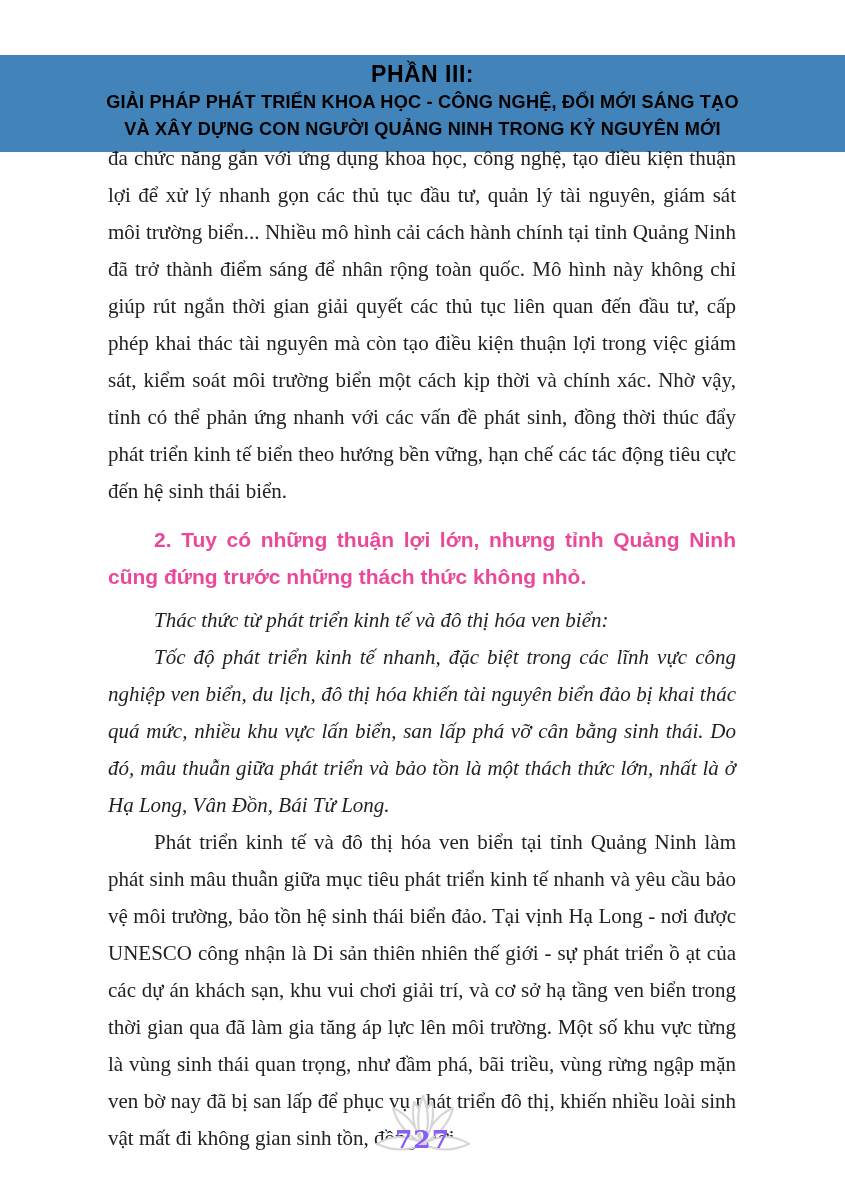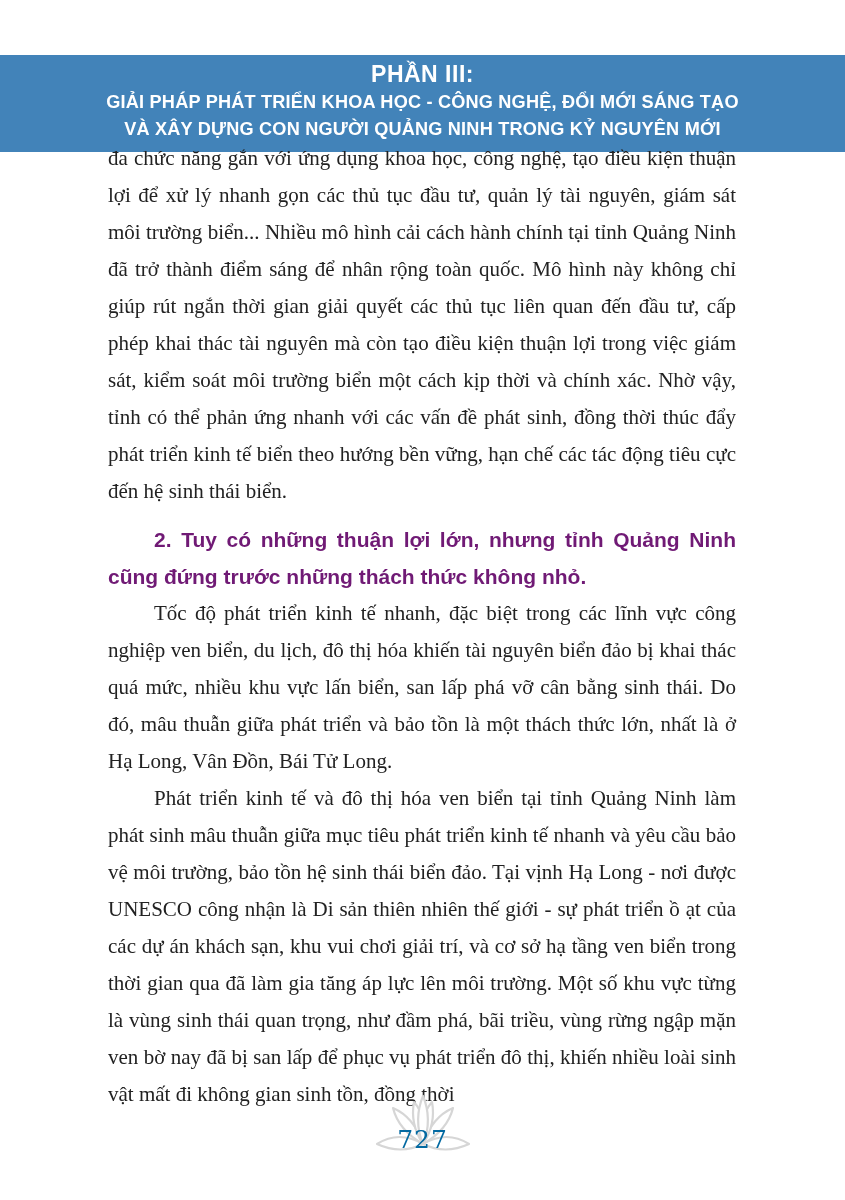--- a/index.html
+++ b/index.html
@@ -85,40 +85,41 @@
     height: 66px;
   }
   .lotus-wrap svg { display: block; }
   .pagenum {
     position: absolute;
     left: 0;
     bottom: 4px;
     width: 120px;
     text-align: center;
     font-family: "DejaVu Serif", "Liberation Serif", serif;
-    font-weight: 400;
+    font-weight: 700;
     font-size: 25px;
-    color: #0369a1;
+    color: #8b5cf6;
     letter-spacing: 1px;
   }
 </style>
 </head>
 <body>
 
 <div class="page">
 
-  <header class="banner" style="background: rgb(66, 131, 185); color: #ffffff;">
+  <header class="banner" style="background: rgb(66, 131, 185); color: #000000;">
     <div class="part">PHẦN III:</div>
     <div class="tline">GIẢI PHÁP PHÁT TRIỂN KHOA HỌC - CÔNG NGHỆ, ĐỔI MỚI SÁNG TẠO</div>
     <div class="tline">VÀ XÂY DỰNG CON NGƯỜI QUẢNG NINH TRONG KỶ NGUYÊN MỚI</div>
   </header>
 
   <main class="content" style="color: rgb(34, 34, 34);">
     <p class="para noindent">đa chức năng gắn với ứng dụng khoa học, công nghệ, tạo điều kiện thuận lợi để xử lý nhanh gọn các thủ tục đầu tư, quản lý tài nguyên, giám sát môi trường biển... Nhiều mô hình cải cách hành chính tại tỉnh Quảng Ninh đã trở thành điểm sáng để nhân rộng toàn quốc. Mô hình này không chỉ giúp rút ngắn thời gian giải quyết các thủ tục liên quan đến đầu tư, cấp phép khai thác tài nguyên mà còn tạo điều kiện thuận lợi trong việc giám sát, kiểm soát môi trường biển một cách kịp thời và chính xác. Nhờ vậy, tỉnh có thể phản ứng nhanh với các vấn đề phát sinh, đồng thời thúc đẩy phát triển kinh tế biển theo hướng bền vững, hạn chế các tác động tiêu cực đến hệ sinh thái biển.</p>
-    <p class="heading" style="color: #701a75;">2. Tuy có những thuận lợi lớn, nhưng tỉnh Quảng Ninh cũng đứng trước những thách thức không nhỏ.</p>
+    <p class="heading" style="color: #ec4899;">2. Tuy có những thuận lợi lớn, nhưng tỉnh Quảng Ninh cũng đứng trước những thách thức không nhỏ.</p>
+    <p class="subheading">Thác thức từ phát triển kinh tế và đô thị hóa ven biển:</p>
     <p class="para">Tốc độ phát triển kinh tế nhanh, đặc biệt trong các lĩnh vực công nghiệp ven biển, du lịch, đô thị hóa khiến tài nguyên biển đảo bị khai thác quá mức, nhiều khu vực lấn biển, san lấp phá vỡ cân bằng sinh thái. Do đó, mâu thuẫn giữa phát triển và bảo tồn là một thách thức lớn, nhất là ở Hạ Long, Vân Đồn, Bái Tử Long.</p>
     <p class="para">Phát triển kinh tế và đô thị hóa ven biển tại tỉnh Quảng Ninh làm phát sinh mâu thuẫn giữa mục tiêu phát triển kinh tế nhanh và yêu cầu bảo vệ môi trường, bảo tồn hệ sinh thái biển đảo. Tại vịnh Hạ Long - nơi được UNESCO công nhận là Di sản thiên nhiên thế giới - sự phát triển ồ ạt của các dự án khách sạn, khu vui chơi giải trí, và cơ sở hạ tầng ven biển trong thời gian qua đã làm gia tăng áp lực lên môi trường. Một số khu vực từng là vùng sinh thái quan trọng, như đầm phá, bãi triều, vùng rừng ngập mặn ven bờ nay đã bị san lấp để phục vụ phát triển đô thị, khiến nhiều loài sinh vật mất đi không gian sinh tồn, đồng thời</p>
   </main>
 
   <footer class="pagefoot">
     <div class="lotus-wrap">
       <svg width="120" height="66" viewBox="0 0 120 66">
         <g fill="#ffffff" stroke="#d6d6d6" stroke-width="2.2" stroke-linejoin="round">
 
           <path d="M14,52 Q36,38 60,52 Q38,63 14,52 Z"></path>

